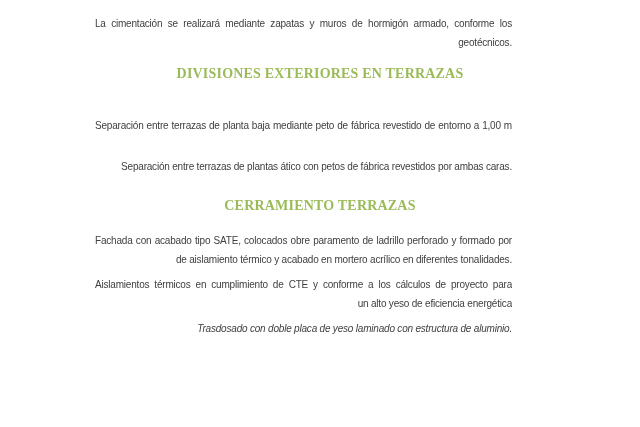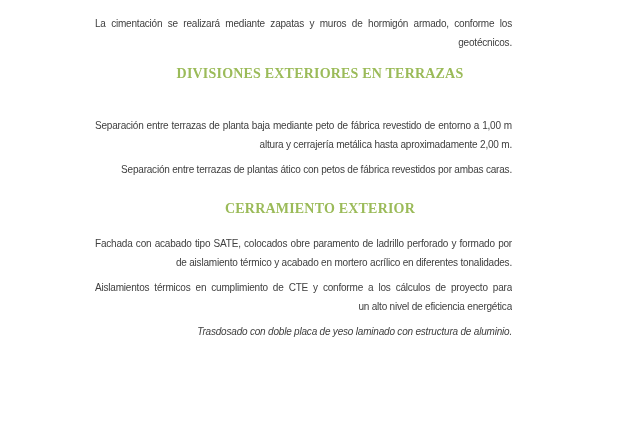--- a/index.html
+++ b/index.html
@@ -46,21 +46,21 @@
     font-weight: bold;
     font-size: 14px;
     line-height: 18px;
     letter-spacing: 0.2px;
     color: #9BBB59;
   }
   
   .p1 { margin-top: 14px; }
   .p2 { margin-top: 6px; }
   .h1 { margin-top: 13px; margin-bottom: 33px; }
-  .p4 { margin-top: 6px; }
+  .p4 { margin-top: 22px; }
   .h2 { margin-top: 21px; margin-bottom: 16px; }
   .p6 { margin-top: 6px; }
   .p7 { margin-top: 6px; font-style: italic; }
   .h3 { margin-top: 17px; }
 </style>
 </head>
 <body>
 
 <div class="page">
   <div class="doc">
@@ -68,37 +68,36 @@
     <div class="para p1">
       <div class="line j">La cimentación se realizará mediante zapatas y muros de hormigón armado, conforme los estudios</div>
       <div class="line">geotécnicos.</div>
     </div>
 
 
     <div class="heading h1">DIVISIONES EXTERIORES EN TERRAZAS</div>
 
     <div class="para p3">
       <div class="line j">Separación entre terrazas de planta baja mediante peto de fábrica revestido de entorno a 1,00 m de</div>
-      <div class="line">altura y cerrajería metálica hasta aproximadamente 2,00 m.</div>
     </div>
 
     <div class="para p4">
       <div class="line">Separación entre terrazas de plantas ático con petos de fábrica revestidos por ambas caras.</div>
     </div>
 
-    <div class="heading h2">CERRAMIENTO EXTERIOR</div>
+    <div class="heading h2">CERRAMIENTO TERRAZAS</div>
 
     <div class="para p5">
       <div class="line j">Fachada con acabado tipo SATE, colocados obre paramento de ladrillo perforado y formado por placas</div>
       <div class="line">de aislamiento térmico y acabado en mortero acrílico en diferentes tonalidades.</div>
     </div>
 
     <div class="para p6">
       <div class="line j">Aislamientos térmicos en cumplimiento de CTE y conforme a los cálculos de proyecto para conseguir</div>
-      <div class="line">un alto nivel de eficiencia energética</div>
+      <div class="line">un alto yeso de eficiencia energética</div>
     </div>
 
     <div class="para p7">
       <div class="line">Trasdosado con doble placa de yeso laminado con estructura de aluminio.</div>
     </div>
 
 
   </div>
 </div>
 

